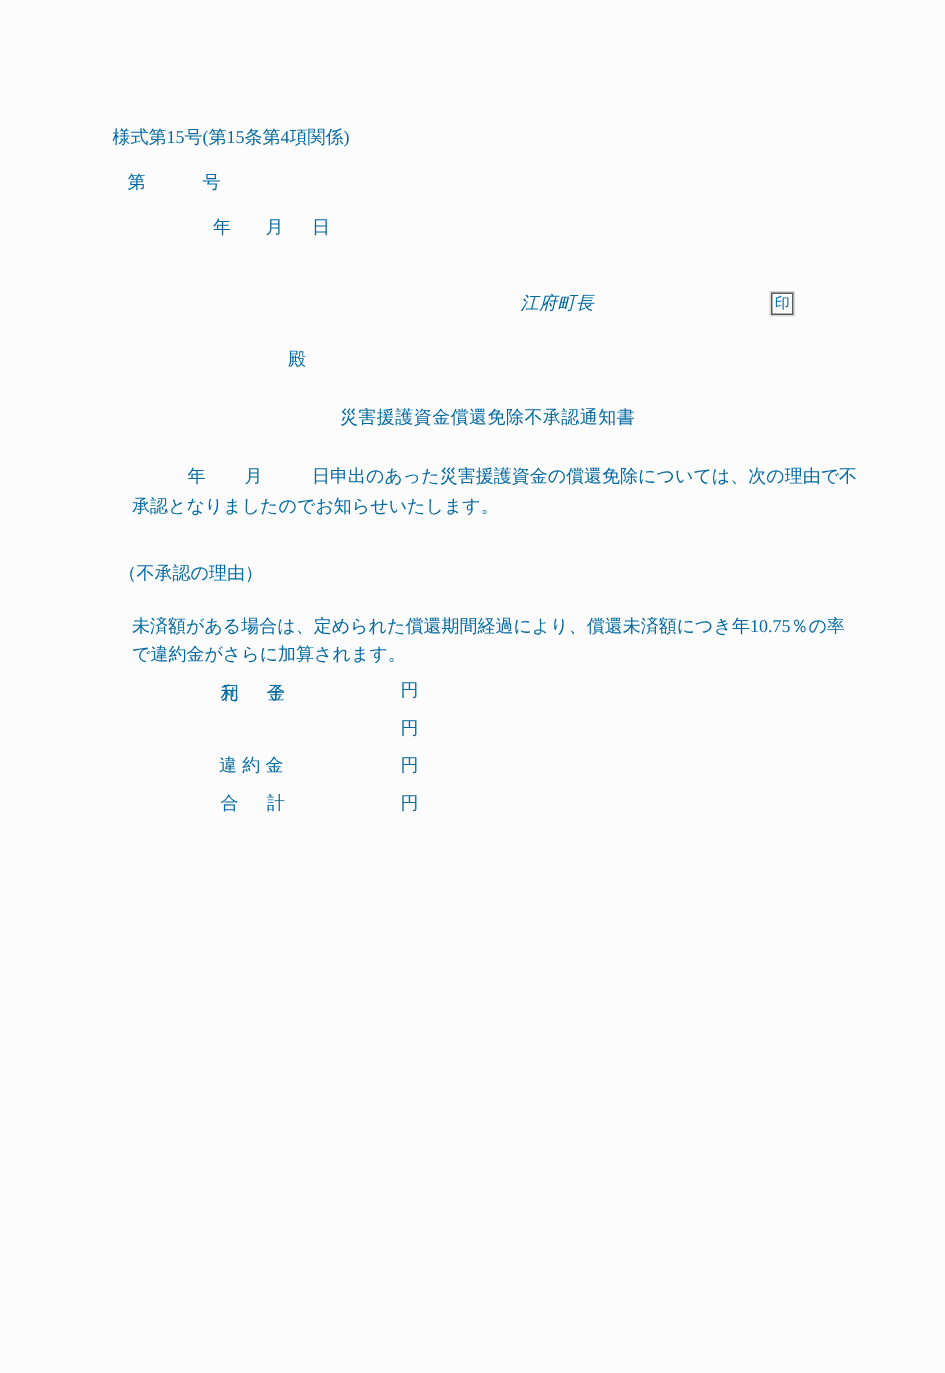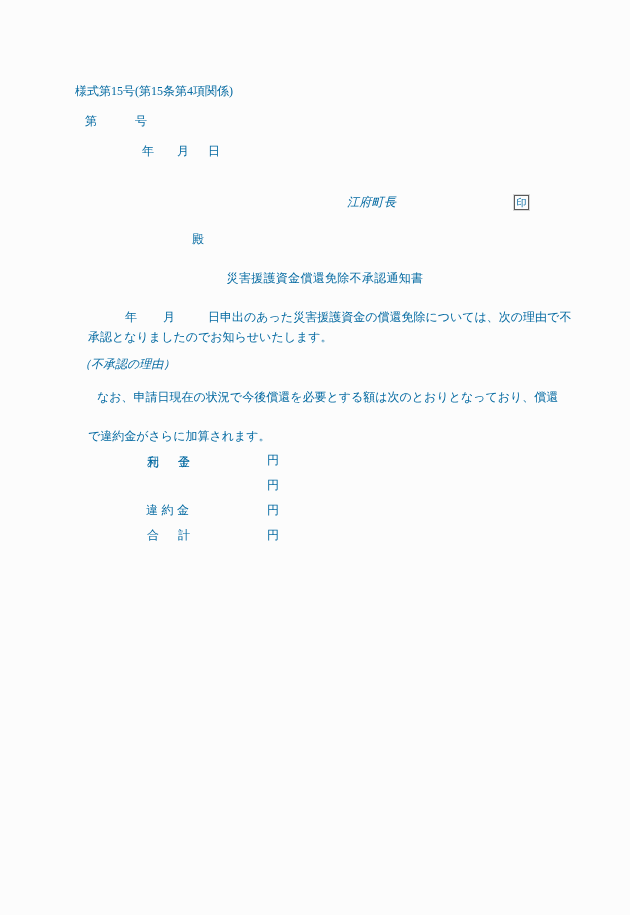--- a/index.html
+++ b/index.html
@@ -68,23 +68,23 @@
   <span class="abs" style="left:192px; top:233px;">殿</span>
 
   <div class="doc-title" style="top:272px;padding-left:20px;">災害援護資金償還免除不承認通知書</div>
 
   <span class="abs" style="left:125px; top:311px;">年</span>
   <span class="abs" style="left:163px; top:311px;">月</span>
   <span class="abs" style="left:88px; top:331px;">承認となりましたのでお知らせいたします。</span>
 
   <span class="abs" style="left:208px; top:311px;">日申出のあった災害援護資金の償還免除については、次の理由で不</span>
 
-  <span class="abs" style="left:79px; top:358px;font-style:italic;">（不承認の理由）</span>
+  <span class="abs" style="left:79px; top:376px;">（不承認の理由）</span>
 
-  <span class="abs" style="left:97px; top:391px;">なお、申請日現在の状況で今後償還を必要とする額は次のとおりとなっており、償還</span>
+  <span class="abs" style="left:88px; top:411px;">未済額がある場合は、定められた償還期間経過により、償還未済額につき年10.75％の率</span>
   <span class="abs" style="left:88px; top:430px;font-family:Liberation Serif, serif;">で違約金がさらに加算されます。</span>
 
   <span class="abs amount-label" style="left:147px; top:456px;">元　金</span>
   <span class="abs" style="left:267px; top:454px;">円</span>
 
   <span class="abs amount-label" style="left:147px; top:456px;">利　子</span>
   <span class="abs" style="left:267px; top:479px;">円</span>
 
   <span class="abs amount-label" style="left:146px; top:504px;text-align:right;">違約金</span>
   <span class="abs" style="left:267px; top:504px;">円</span>

